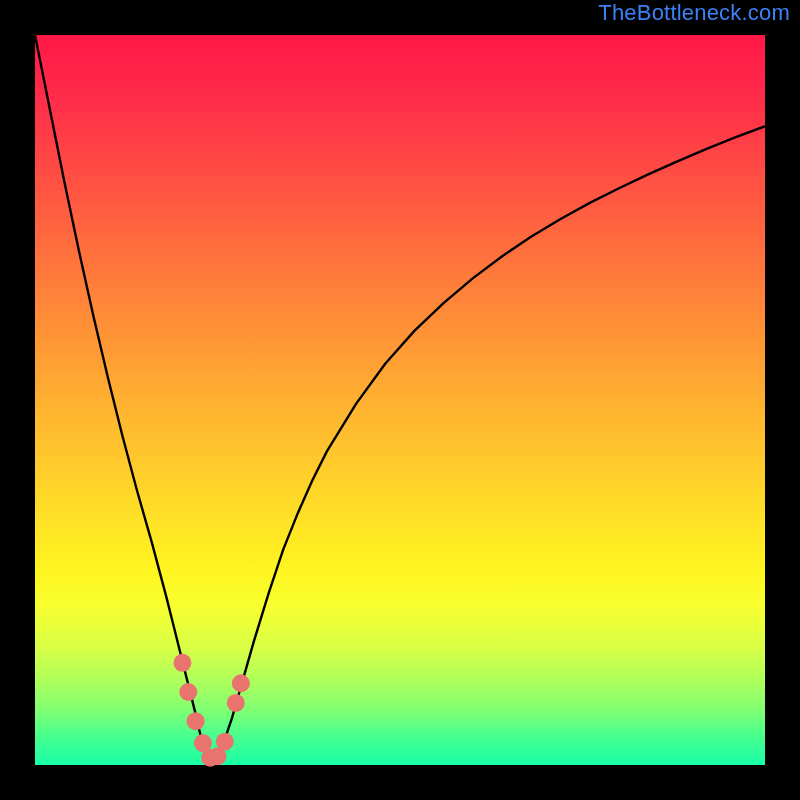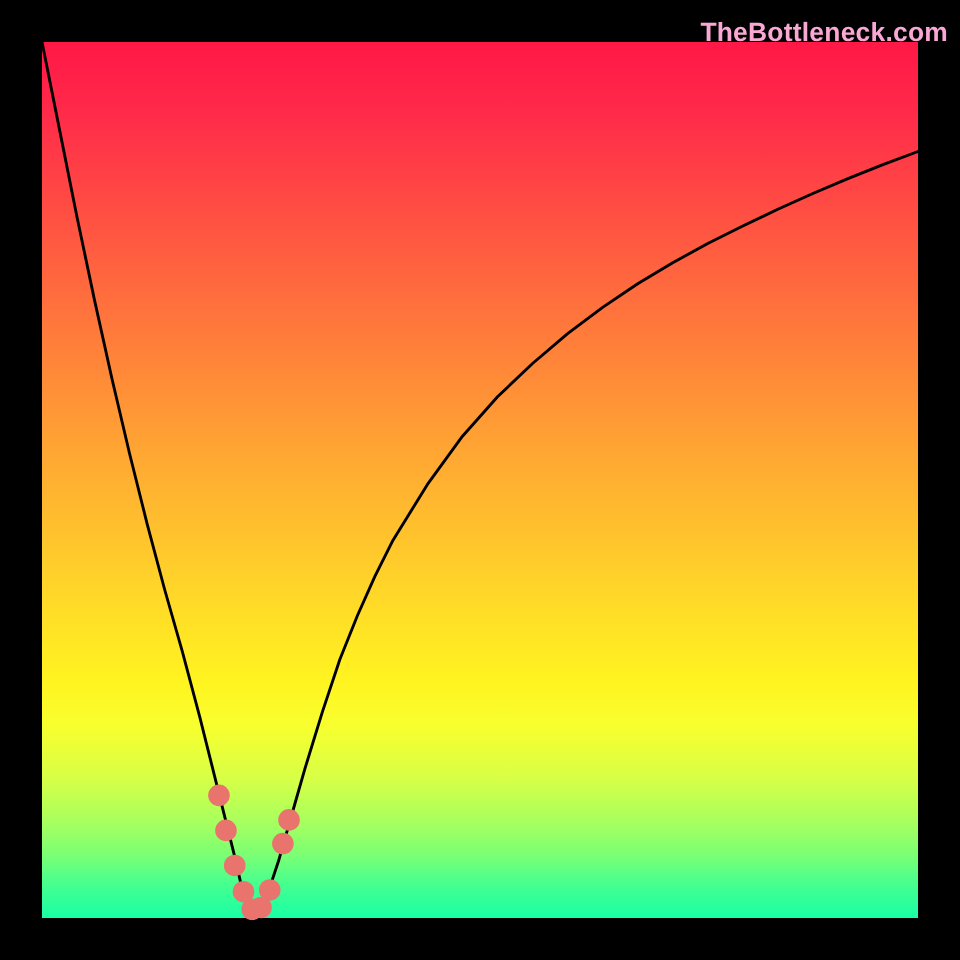--- a/index.html
+++ b/index.html
@@ -38,25 +38,25 @@
       #f8ff2e 78%,
       #d8ff46 84%,
       #a8ff5e 89%,
       #78ff76 93%,
       #48ff8e 96%,
       #18ffa6 100%
     );
   }
   .watermark {
     position: absolute;
-    top: 14px;
+    top: 0;
     right: 10px;
-    color: #f9a8d4;
+    color: #3b82f6;
     font-size: 22px;
-    font-weight: 700;
+    font-weight: 400;
     letter-spacing: 0.2px;
     user-select: none;
   }
   svg.curve {
     position: absolute;
     left: 0;
     top: 0;
     width: 730px;
     height: 730px;
     overflow: visible;

